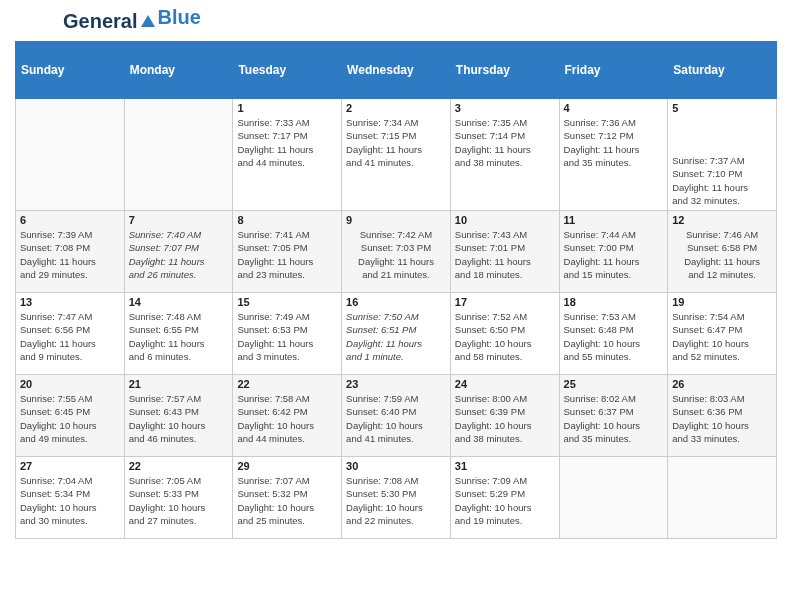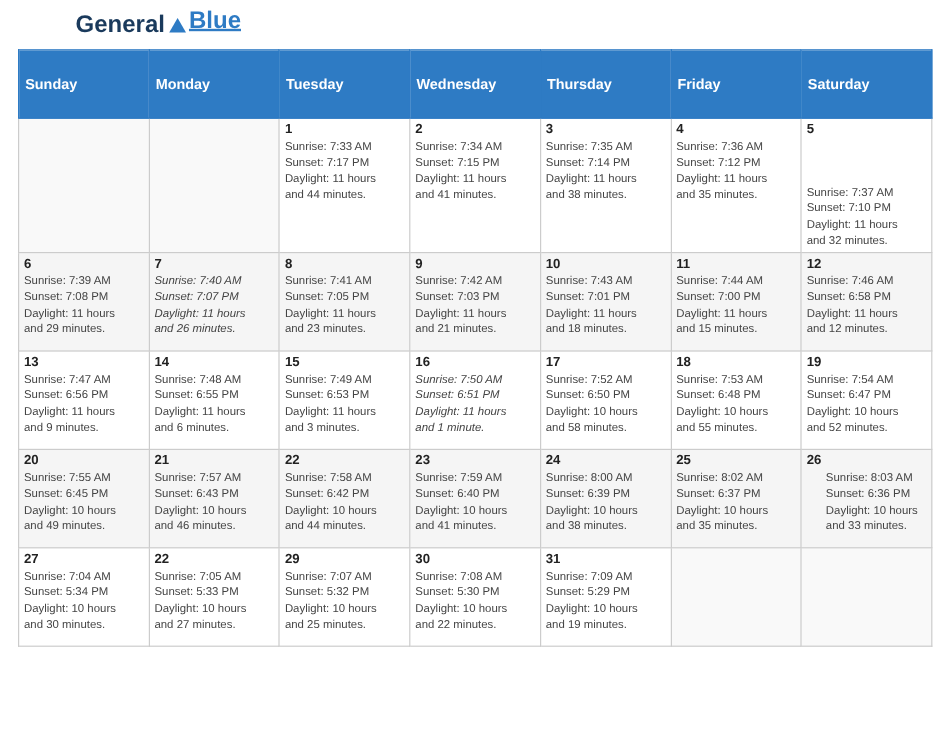--- a/index.html
+++ b/index.html
@@ -86,21 +86,21 @@
 
 <div class="container">
   <div class="header-row">
     <div class="logo">
       <div style="display:flex;align-items:center;gap:2px;">
         <span style="font-size:20px;font-weight:bold;color:#1a3a5c;">General</span>
         <svg width="18" height="18" viewBox="0 0 18 18">
           <polygon points="9,2 16,14 2,14" fill="#2e7bc4"></polygon>
         </svg>
       </div>
-      <span style="font-size:20px;font-weight:bold;color:#2e7bc4;margin-top:-4px;text-decoration:underline;">Blue</span>
+      <span style="font-size:20px;font-weight:bold;color:#2e7bc4;margin-top:-4px;">Blue</span>
     </div>
     <div class="title-section">
       <div class="month-title"></div>
       <div class="subtitle"></div>
     </div>
   </div>
 
   <table>
     <thead>
       <tr>
@@ -170,42 +170,42 @@
           </td>
           <td>
             <span class="day-number">8</span>
             <div class="day-info" style="white-space: pre-line;">Sunrise: 7:41 AM
 Sunset: 7:05 PM
 Daylight: 11 hours
 and 23 minutes.</div>
           </td>
           <td>
             <span class="day-number">9</span>
-            <div class="day-info" style="white-space: pre-line;">Sunrise: 7:42 AM
+            <div class="day-info" style="white-space: pre-line; text-align: center;">Sunrise: 7:42 AM
 Sunset: 7:03 PM
 Daylight: 11 hours
 and 21 minutes.</div>
           </td>
           <td>
             <span class="day-number">10</span>
             <div class="day-info" style="white-space: pre-line;">Sunrise: 7:43 AM
 Sunset: 7:01 PM
 Daylight: 11 hours
 and 18 minutes.</div>
           </td>
           <td>
             <span class="day-number">11</span>
             <div class="day-info" style="white-space: pre-line;">Sunrise: 7:44 AM
 Sunset: 7:00 PM
 Daylight: 11 hours
 and 15 minutes.</div>
           </td>
           <td>
             <span class="day-number">12</span>
-            <div class="day-info" style="white-space: pre-line;">Sunrise: 7:46 AM
+            <div class="day-info" style="white-space: pre-line; text-align: center;">Sunrise: 7:46 AM
 Sunset: 6:58 PM
 Daylight: 11 hours
 and 12 minutes.</div>
           </td>
         </tr>
         <tr>
           <td>
             <span class="day-number">13</span>
             <div class="day-info" style="white-space: pre-line;">Sunrise: 7:47 AM
 Sunset: 6:56 PM
@@ -293,21 +293,21 @@
           </td>
           <td>
             <span class="day-number">25</span>
             <div class="day-info" style="white-space: pre-line;">Sunrise: 8:02 AM
 Sunset: 6:37 PM
 Daylight: 10 hours
 and 35 minutes.</div>
           </td>
           <td>
             <span class="day-number">26</span>
-            <div class="day-info" style="white-space: pre-line; margin-left: 16px;">Sunrise: 8:03 AM
+            <div class="day-info" style="white-space: pre-line;">Sunrise: 8:03 AM
 Sunset: 6:36 PM
 Daylight: 10 hours
 and 33 minutes.</div>
           </td>
         </tr>
         <tr>
           <td>
             <span class="day-number">27</span>
             <div class="day-info" style="white-space: pre-line;">Sunrise: 7:04 AM
 Sunset: 5:34 PM

